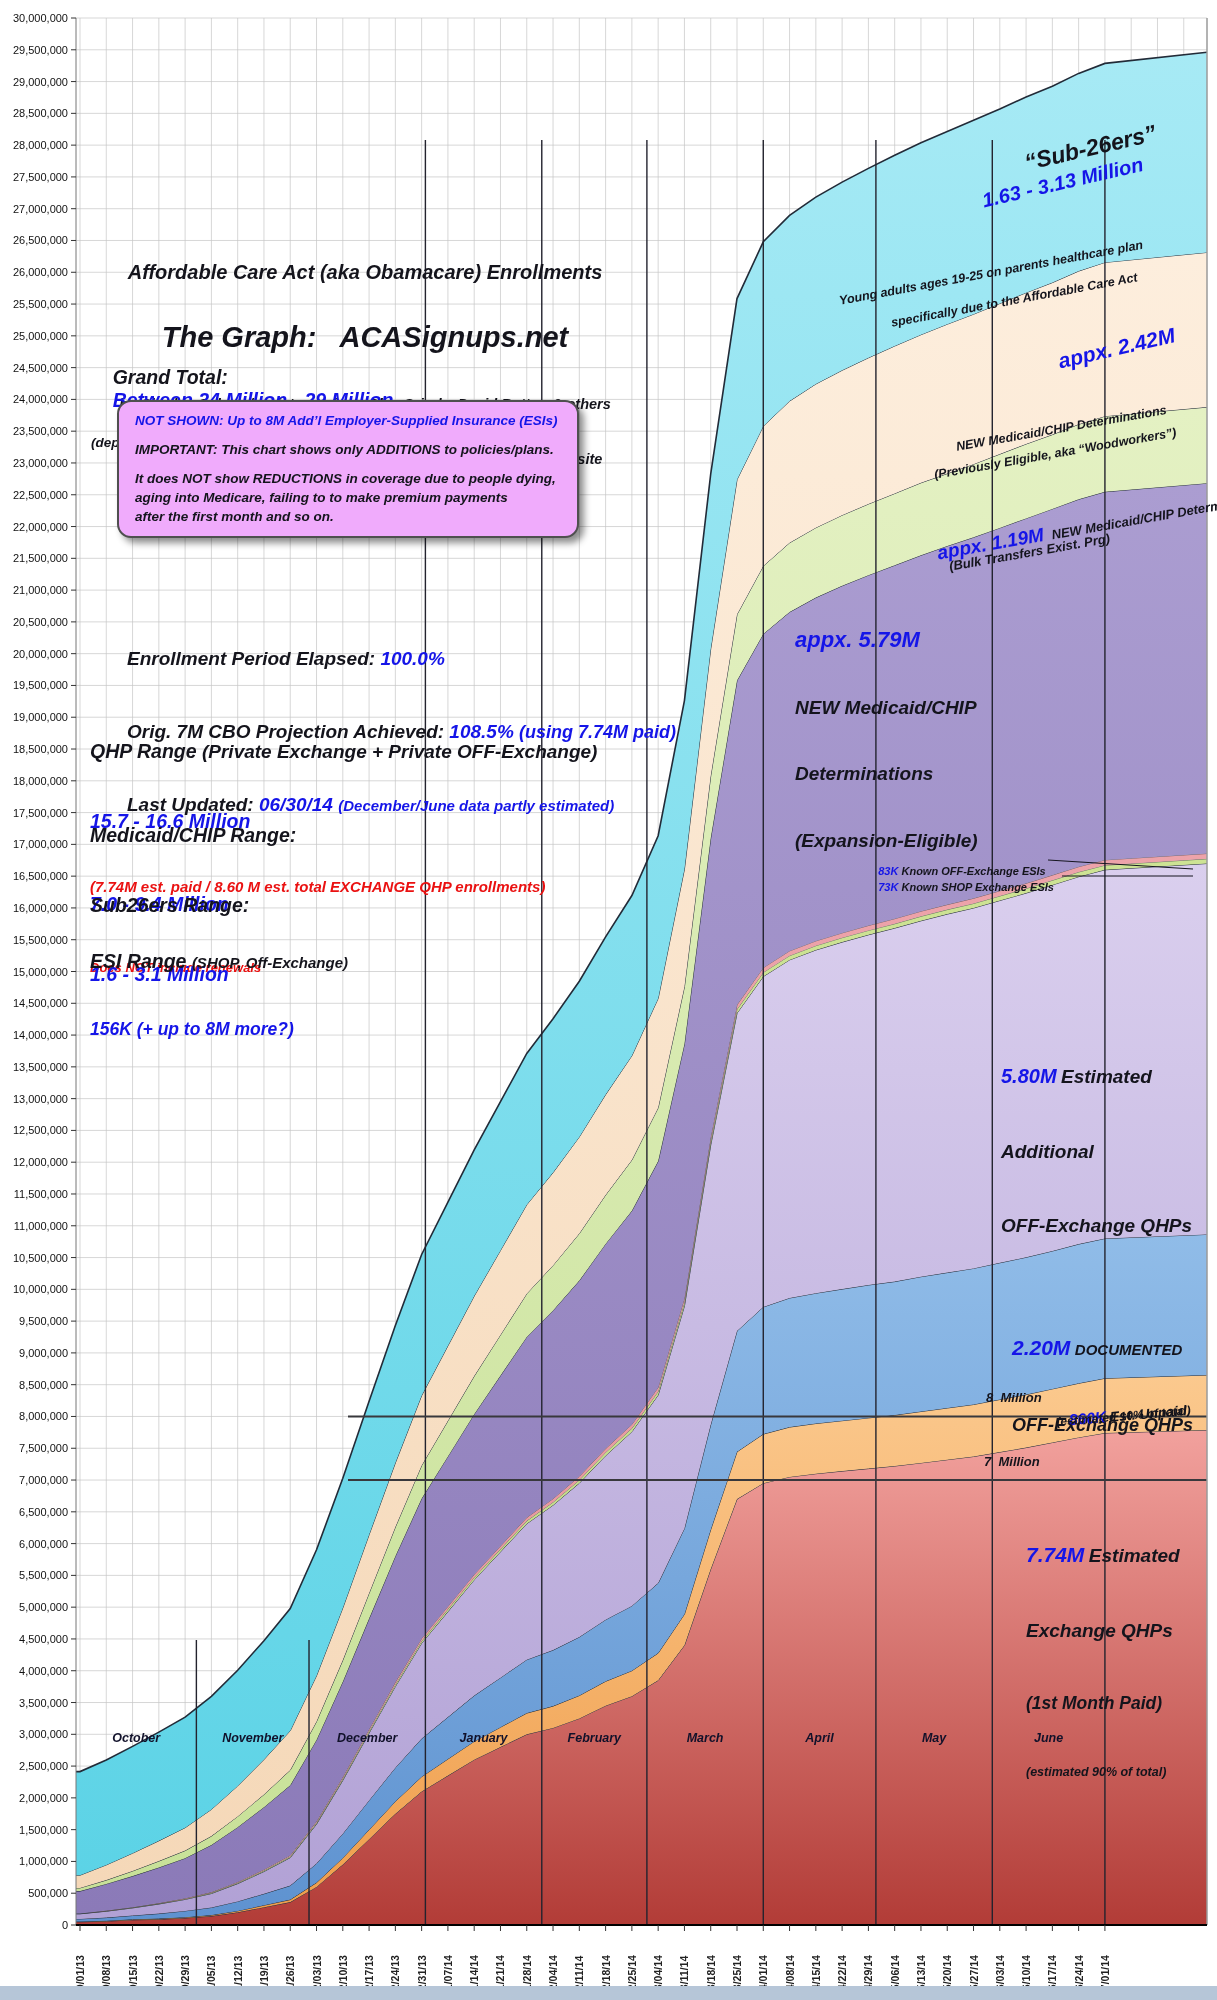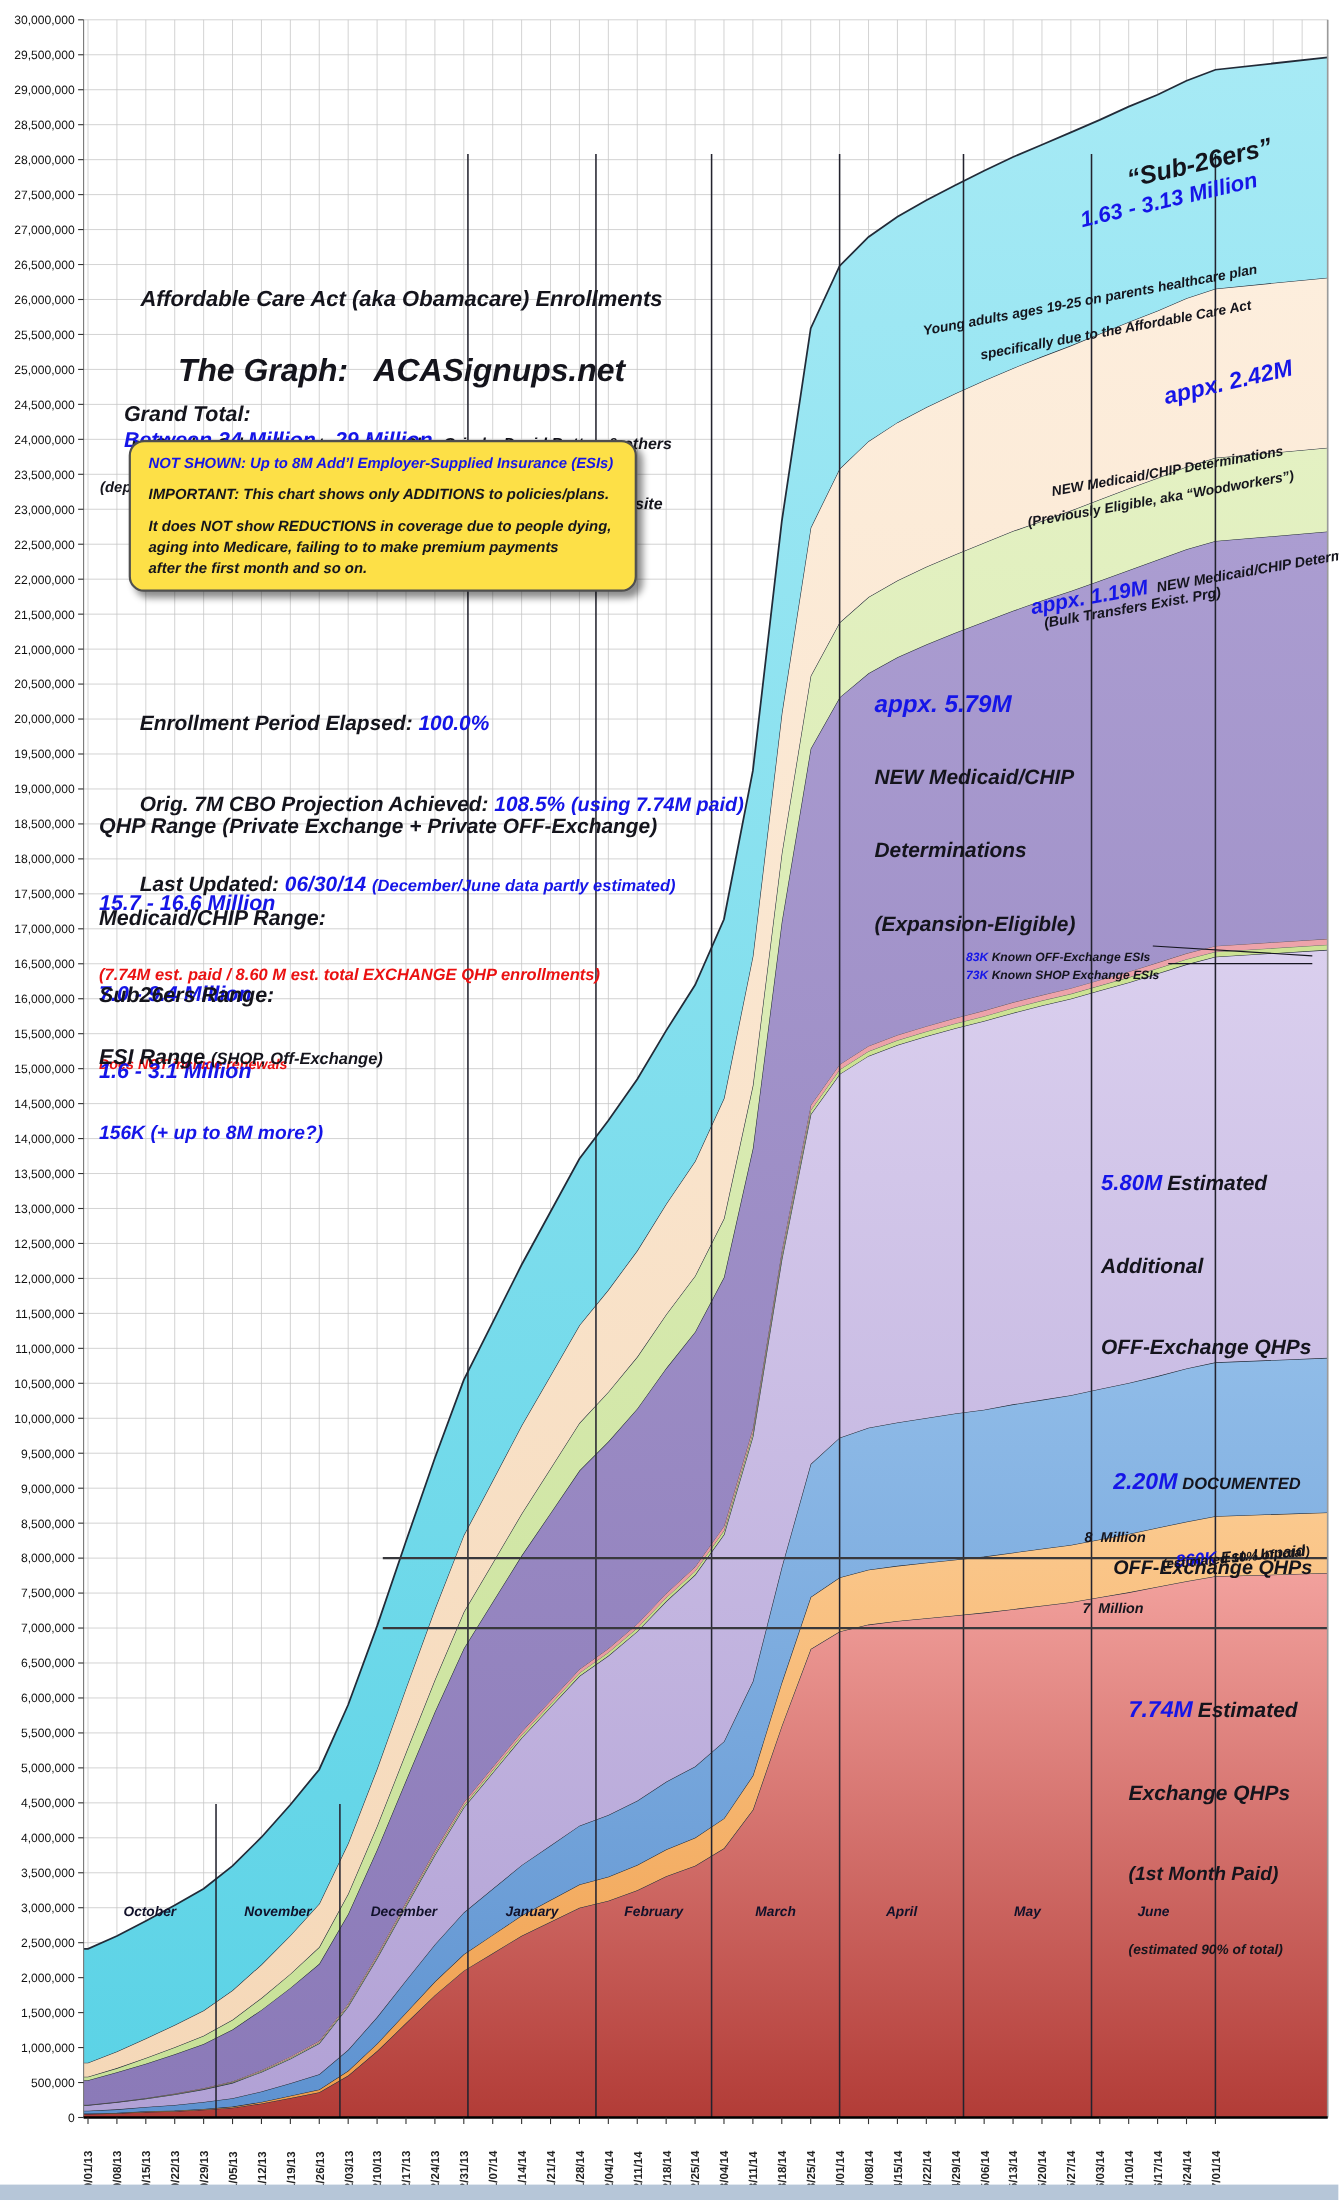--- a/index.html
+++ b/index.html
@@ -3,21 +3,21 @@
 <meta charset="utf-8">
 <style>
   html,body{margin:0;padding:0;background:#fff;}
   #figure{position:relative;width:1217px;height:2000px;background:#ffffff;overflow:hidden;
           font-family:"Liberation Sans",sans-serif;}
   #chart{position:absolute;left:0;top:0;}
   .ann{position:absolute;font-weight:bold;font-style:italic;white-space:pre;
        transform-origin:left top;color:#14141c;line-height:1.15;}
   .blue{color:#1515e8}.red{color:#ea1111}.blk{color:#14141c}
   .ctr{text-align:center}
-  .notebox{position:absolute;left:117px;top:400px;width:430px;background:#fde047;
+  .notebox{position:absolute;left:117px;top:400px;width:430px;background:#f0abfc;
            border:2px solid #4f4f4f;border-radius:14px;padding:10px 12px 10px 16px;
            box-shadow:5px 5px 7px rgba(0,0,0,.45);font-weight:bold;font-style:italic;
            font-size:13.5px;line-height:1.4;}
   .bottom-strip{position:absolute;left:0;top:1986px;width:1217px;height:14px;background:#b6c6d8;}
   .b{display:block}
 </style>
 </head>
 <body>
 
 <div id="figure">

